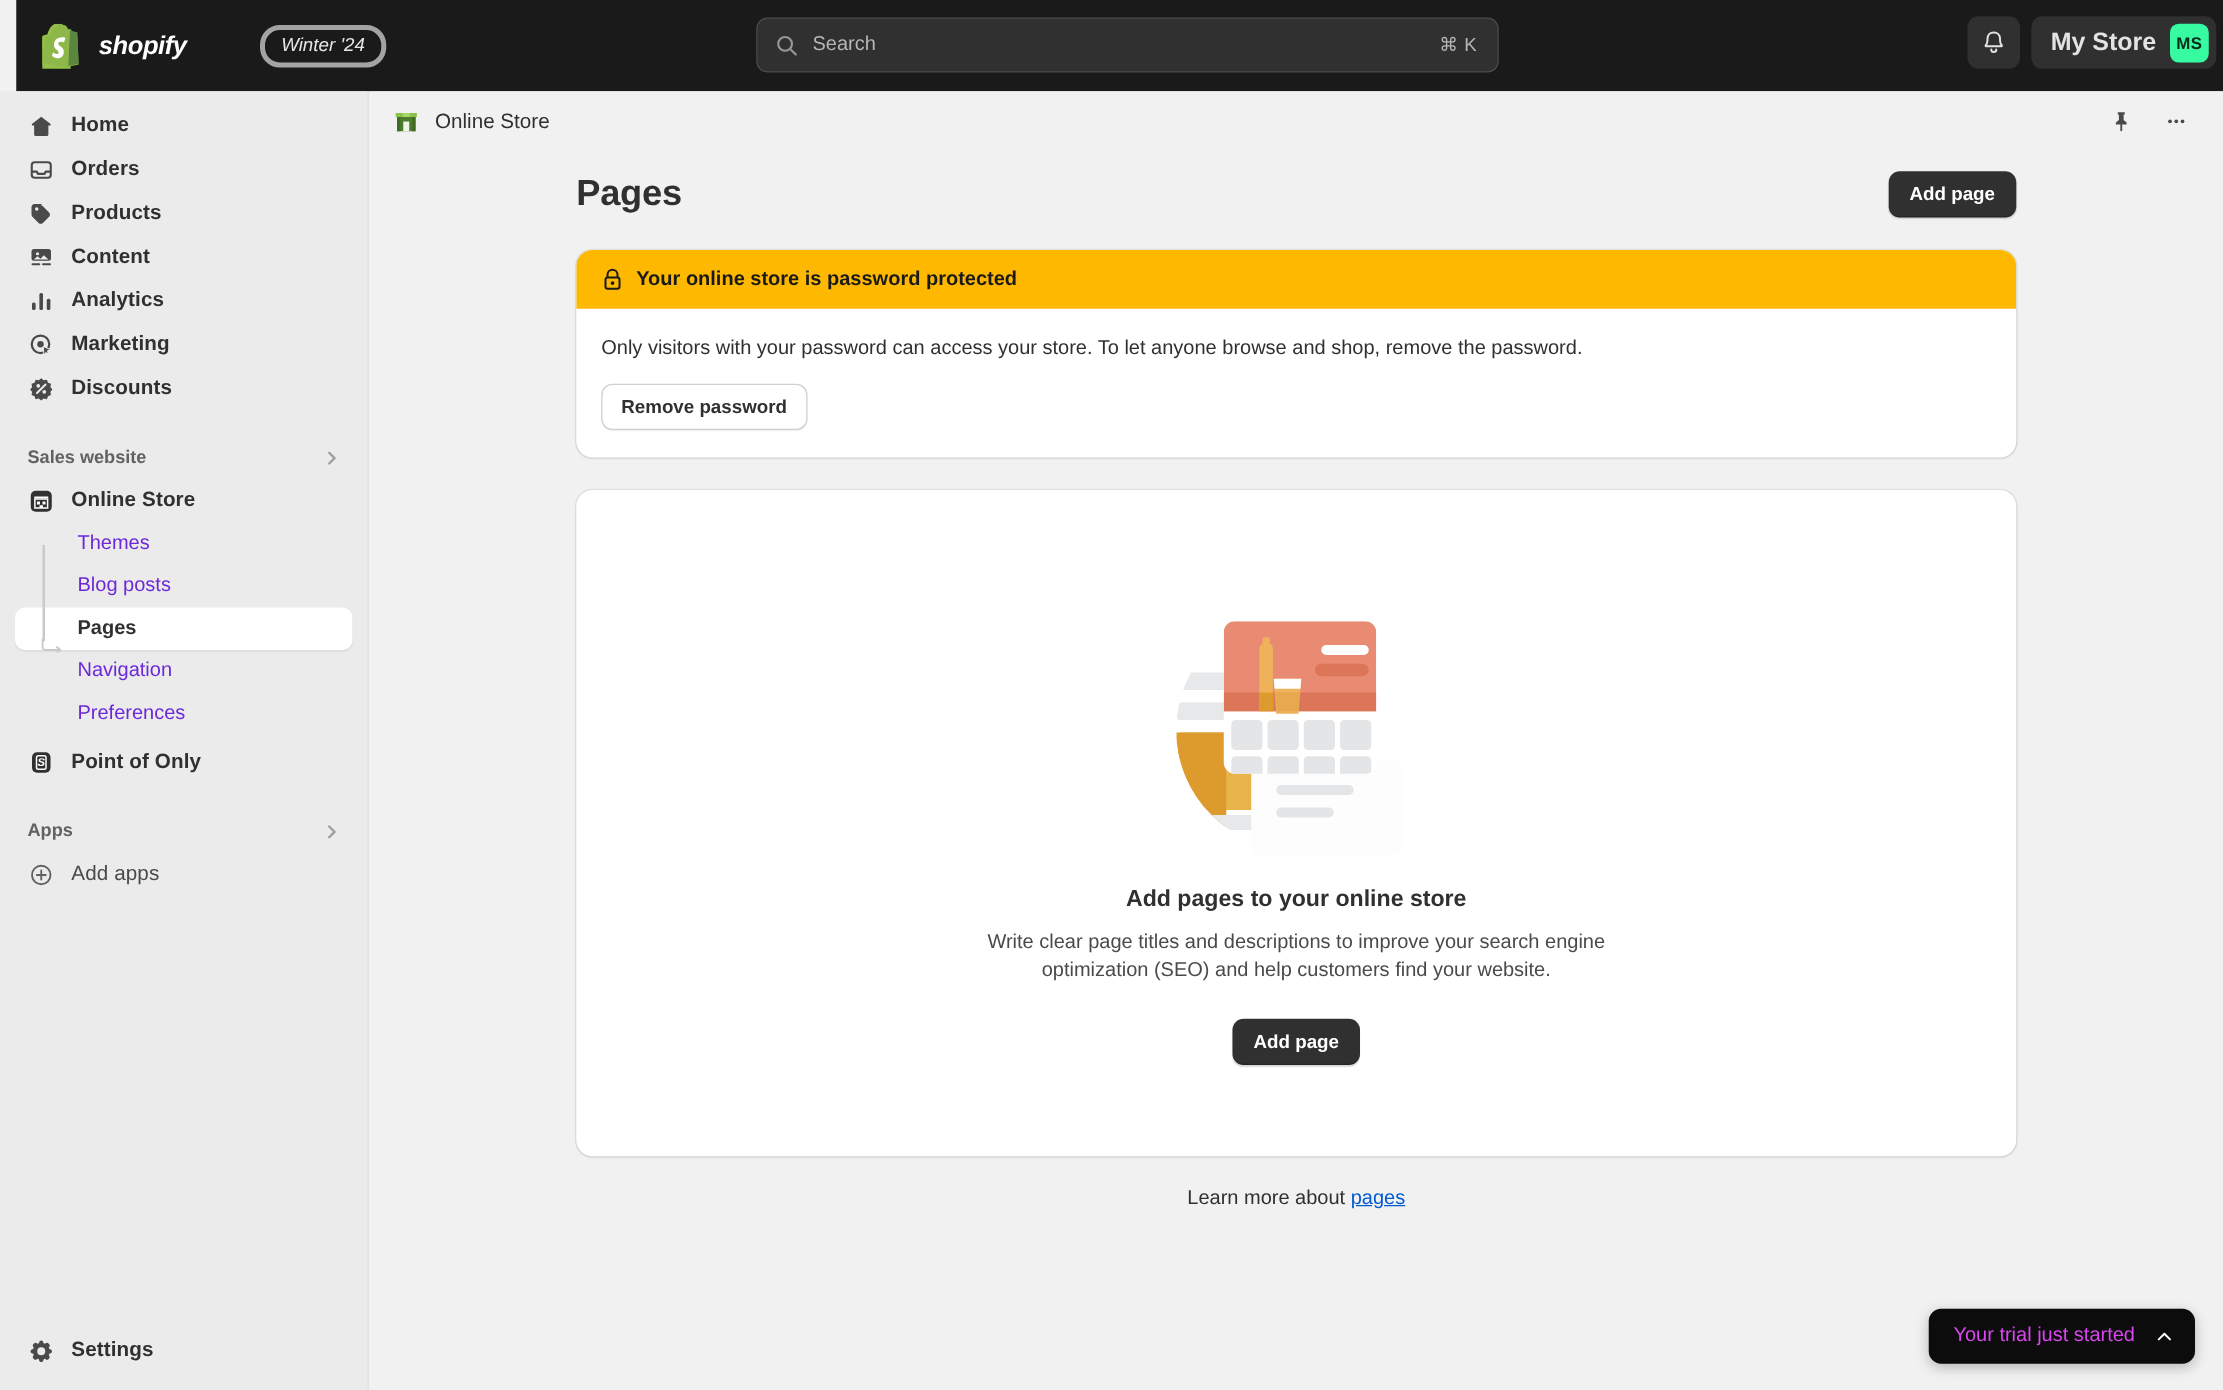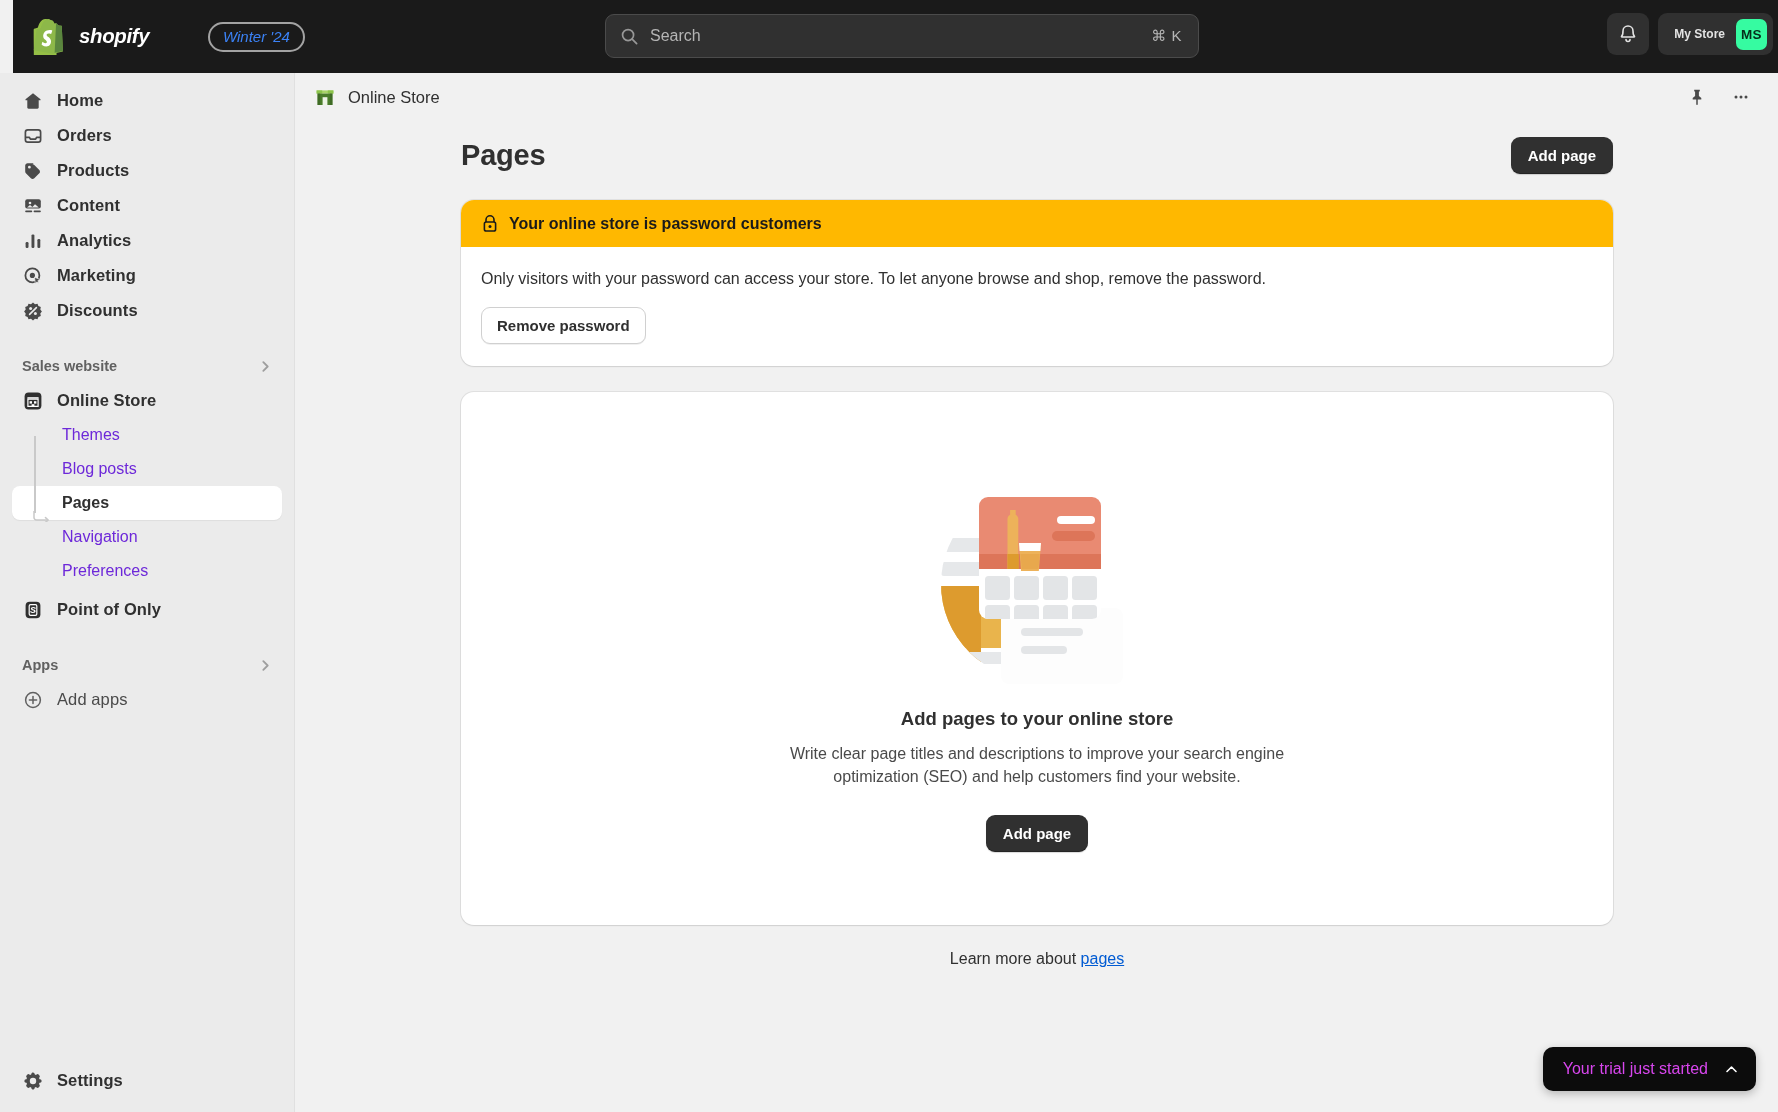--- a/index.html
+++ b/index.html
@@ -15,23 +15,23 @@
     position: absolute; top: 0; left: 13px;
     width: 1778px; height: 73px;
     background: #1a1a1a;
     display: flex; align-items: center;
   }
   .brand { display: flex; align-items: center; gap: 12px; padding-left: 20px; }
   .shopify-logo { width: 34px; height: 36px; display:block; }
   .wordmark { height: 24px; display: block; }
   .version-badge {
     margin-left: 4px;
-    border: 2px solid #a3a3a3;
+    border: 4px solid #a3a3a3;
     border-radius: 16px;
-    color: #3b82f6;
+    color: #e5e5e5;
     font-size: 15px;
     padding: 4px 13px 5px;
     font-style: italic;
     white-space: nowrap;
   }
   .search-wrap {
     position: absolute; left: 592px; top: 14px;
     width: 594px; height: 44px;
   }
   .search-box {
@@ -56,21 +56,21 @@
   .bell-btn {
     width: 42px; height: 42px; border-radius: 9px;
     background: #303030; display:flex; align-items:center; justify-content:center;
     cursor: pointer;
   }
   .store-btn {
     height: 42px; border-radius: 9px; background: #303030;
     display: flex; align-items: center; gap: 11px;
     padding: 0 6px 0 16px; cursor: pointer;
   }
-  .store-name { color: #e3e3e3; font-size: 12px; font-weight: 600; }
+  .store-name { color: #e3e3e3; font-size: 20px; font-weight: 600; }
   .avatar {
     width: 31px; height: 31px; border-radius: 7px;
     background: #36fba1;
     color: #062d1b; font-size: 13.5px; font-weight: 700;
     display: flex; align-items: center; justify-content: center;
     letter-spacing: .3px;
   }
 
   
   .sidebar {
@@ -475,21 +475,21 @@
       <button class="btn-dark">Add page</button>
     </div>
 
     <div class="banner">
       <div class="banner-head">
         <svg width="18" height="19" viewBox="0 0 18 19">
           <path d="M5 8V5.8a4 4 0 0 1 8 0V8" fill="none" stroke="#1a1a1a" stroke-width="1.6"></path>
           <rect x="3.4" y="8" width="11.2" height="9" rx="1.8" fill="none" stroke="#1a1a1a" stroke-width="1.6"></rect>
           <circle cx="9" cy="12.4" r="1.5" fill="#1a1a1a"></circle>
         </svg>
-        <span class="banner-head-text">Your online store is password customers</span>
+        <span class="banner-head-text">Your online store is password protected</span>
       </div>
       <div class="banner-body">
         <p class="banner-text">Only visitors with your password can access your store. To let anyone browse and shop, remove the password.</p>
         <button class="btn-plain">Remove password</button>
       </div>
     </div>
 
     <div class="empty-card">
       <svg class="illus" viewBox="0 0 232 232">
         <defs>

